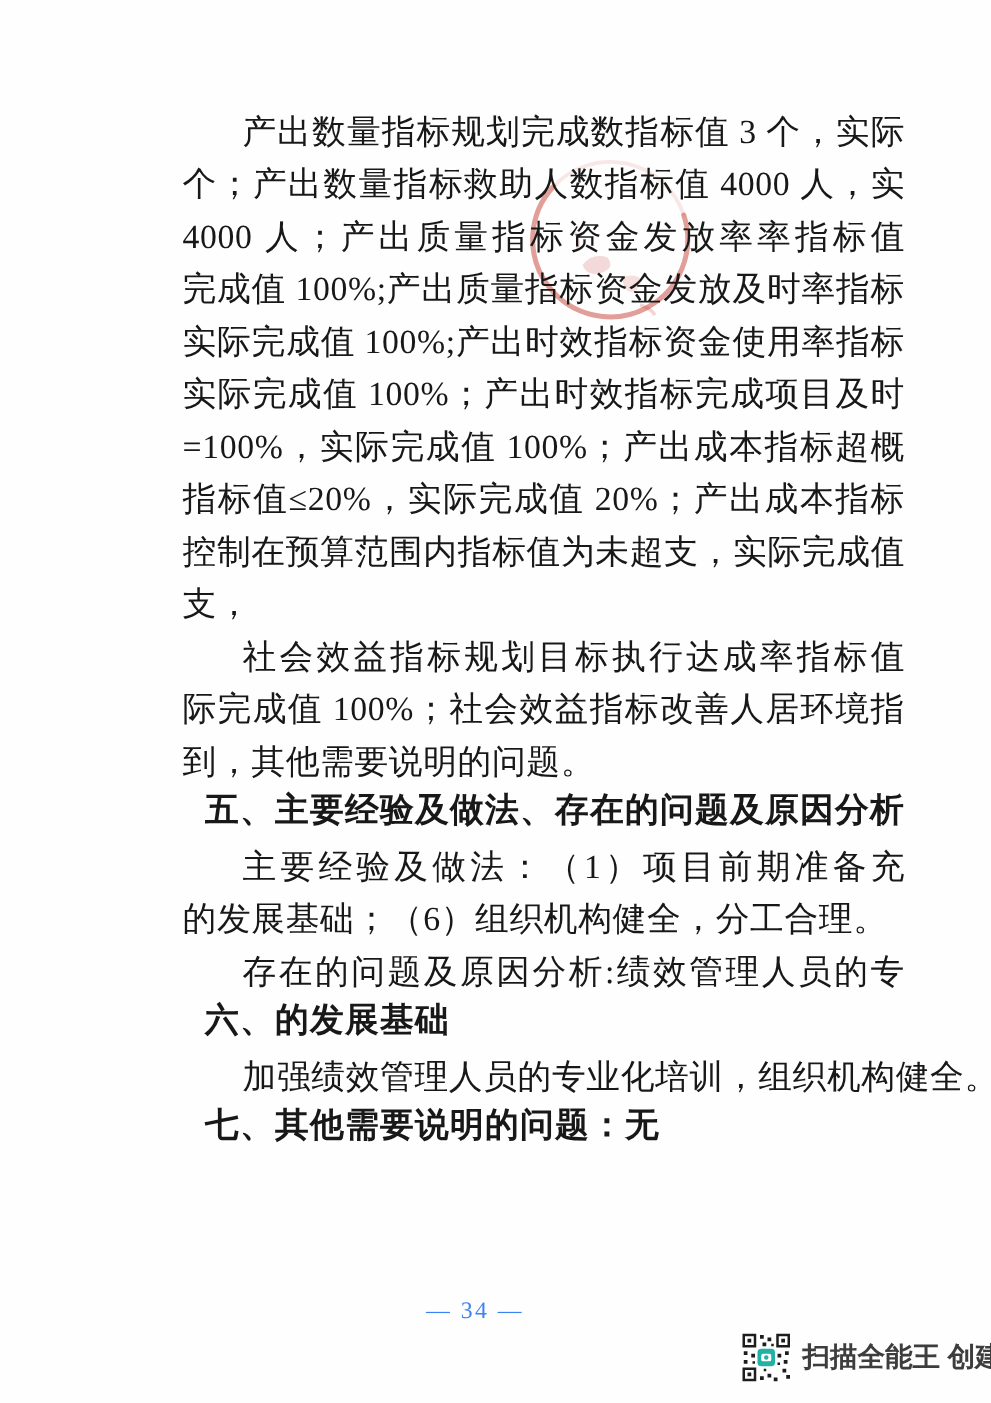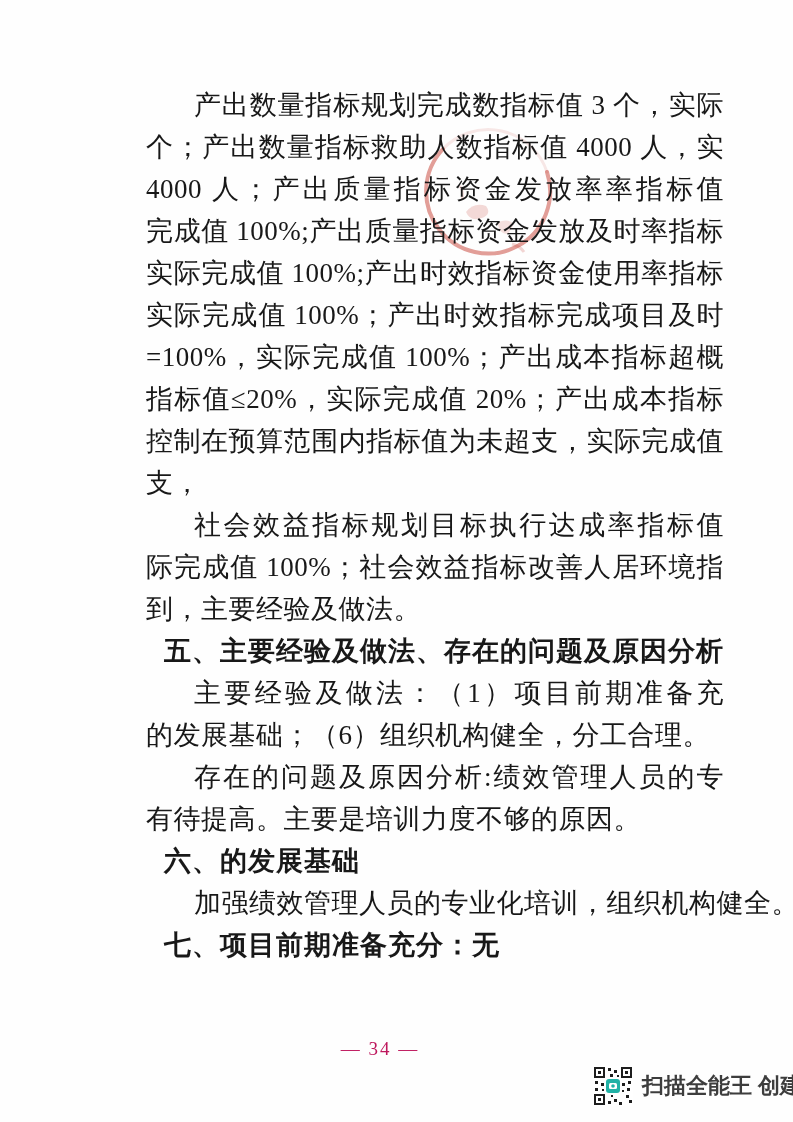--- a/index.html
+++ b/index.html
@@ -26,36 +26,36 @@
     white-space: nowrap;
     letter-spacing: 0.5px;
   }
   .line.just {
     white-space: normal;
     text-align: justify;
     text-align-last: justify;
     overflow: hidden;
   }
   .line.heading {
-    font-family: Liberation Serif, serif;
+    font-family: Liberation Mono, monospace;
     font-weight: bold;
     letter-spacing: 1px;
   }
   .ind-para { text-indent: 48px; }
   .ind-heading { text-indent: 18px; }
   .ind-none { text-indent: 0; }
   .page-number {
     position: absolute;
     left: 0;
     top: 1038px;
     width: 760px;
     text-align: center;
     font-size: 19px;
     letter-spacing: 2px;
-    color: #be185d;
+    color: #3b82f6;
   }
   .watermark {
     position: absolute;
     left: 593px;
     top: 1066px;
     display: flex;
     align-items: center;
     gap: 9px;
   }
   .watermark-text {
@@ -99,29 +99,28 @@
       <div class="line body ind-none just">4000 人；产出质量指标资金发放率率指标值=100%，实际</div>
       <div class="line body ind-none just">完成值 100%;产出质量指标资金发放及时率指标值=100%,</div>
       <div class="line body ind-none just">实际完成值 100%;产出时效指标资金使用率指标值=100%,</div>
       <div class="line body ind-none just">实际完成值 100%；产出时效指标完成项目及时率指标值</div>
       <div class="line body ind-none just">=100%，实际完成值 100%；产出成本指标超概算项目比例</div>
       <div class="line body ind-none just">指标值≤20%，实际完成值 20%；产出成本指标全年成本</div>
       <div class="line body ind-none just">控制在预算范围内指标值为未超支，实际完成值为未超</div>
       <div class="line body ind-none">支，</div>
       <div class="line body ind-para just">社会效益指标规划目标执行达成率指标值=100%，实</div>
       <div class="line body ind-none just">际完成值 100%；社会效益指标改善人居环境指标值为达</div>
-      <div class="line body ind-none">到，主要经验及做法。</div>
+      <div class="line body ind-none">到，其他需要说明的问题。</div>
       <div class="line heading ind-heading">五、主要经验及做法、存在的问题及原因分析</div>
       <div class="line body ind-para just">主要经验及做法：（1）项目前期准备充分，有较好</div>
       <div class="line body ind-none">的发展基础；（6）组织机构健全，分工合理。</div>
       <div class="line body ind-para just">存在的问题及原因分析:绩效管理人员的专业化水平</div>
-      <div class="line body ind-none">有待提高。主要是培训力度不够的原因。</div>
       <div class="line heading ind-heading">六、的发展基础</div>
       <div class="line body ind-para">加强绩效管理人员的专业化培训，组织机构健全。</div>
-      <div class="line heading ind-heading">七、项目前期准备充分：无</div>
+      <div class="line heading ind-heading">七、其他需要说明的问题：无</div>
     </div>
 
   <div class="page-number">— 34 —</div>
 
   <div class="watermark">
     <svg class="qr" viewBox="0 0 40 40" xmlns="http://www.w3.org/2000/svg">
       <rect x="0" y="0" width="40" height="40" fill="#ffffff"></rect>
 
       <g fill="#1d1d1d">
         <rect x="1" y="1" width="11" height="11"></rect>

